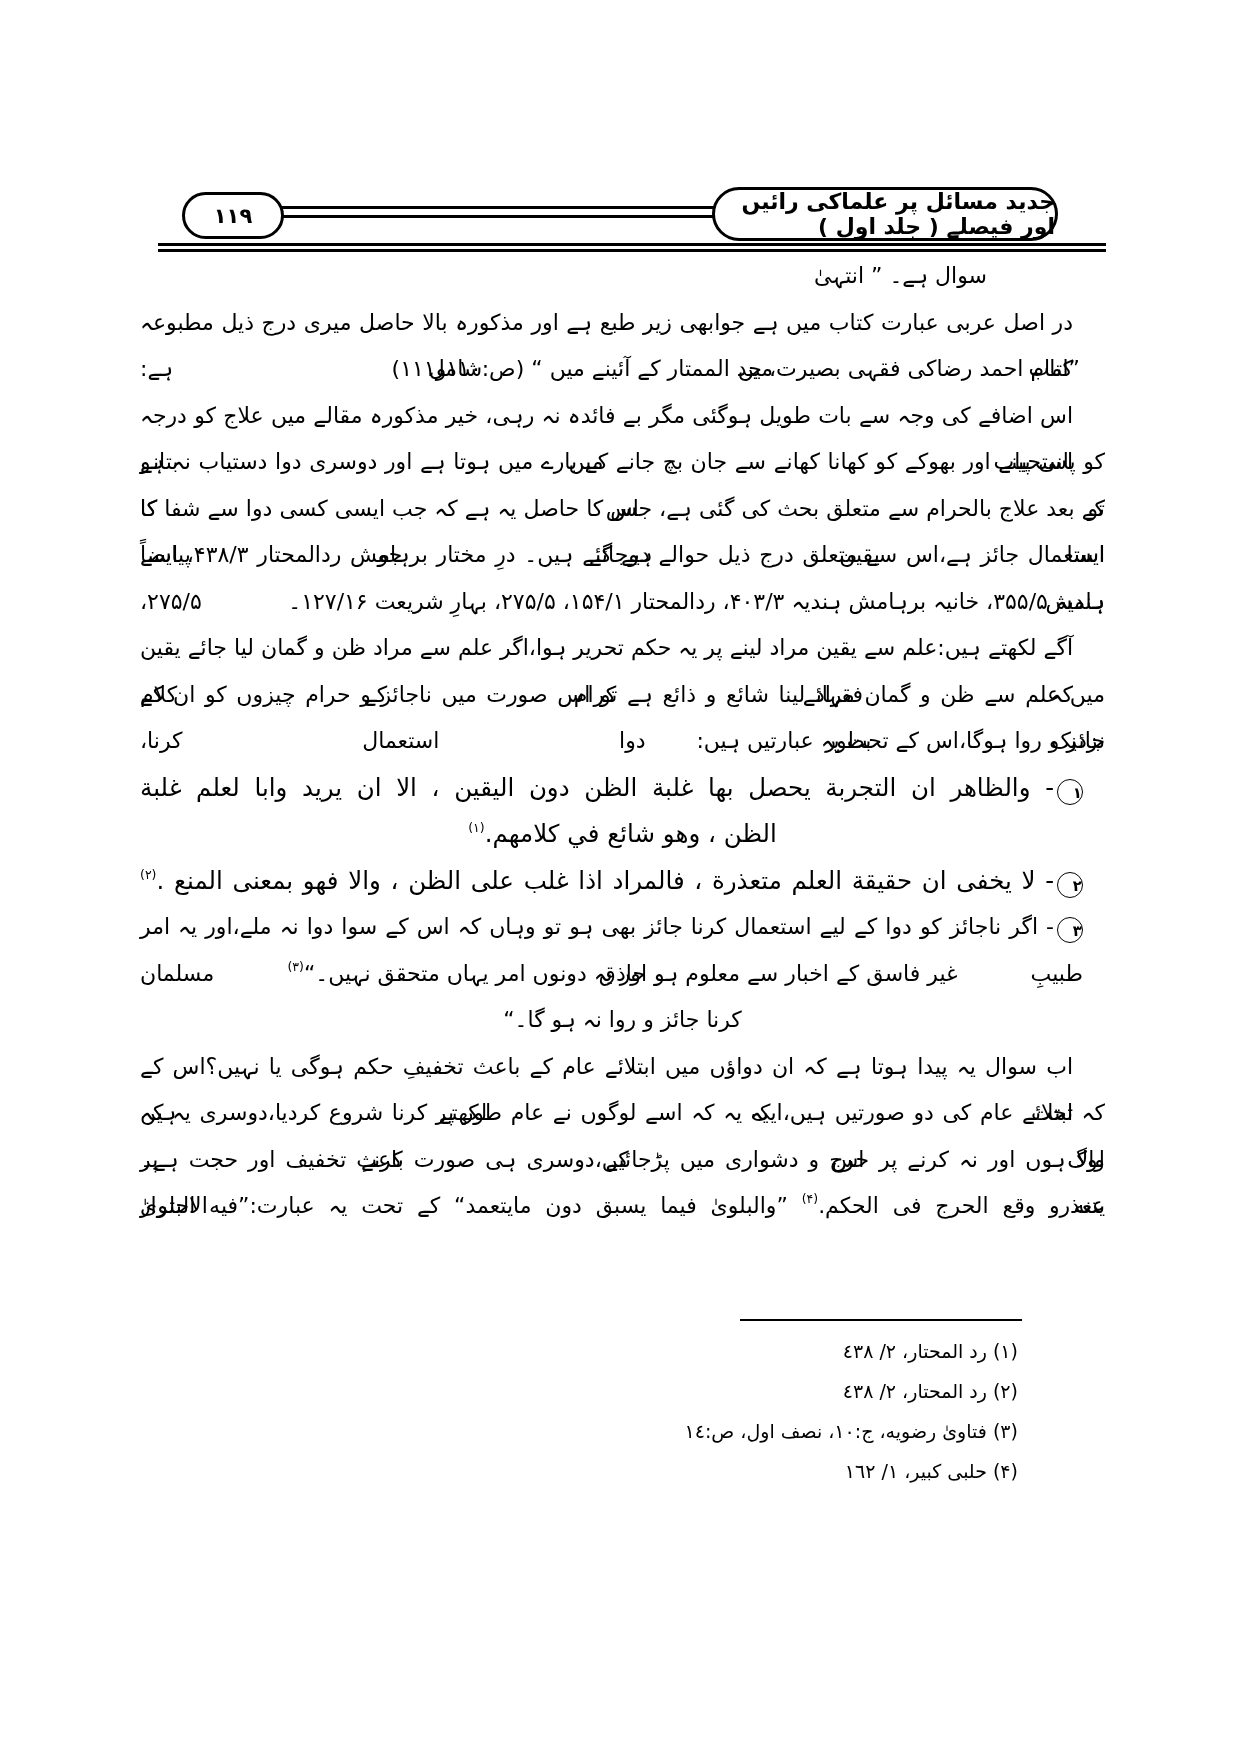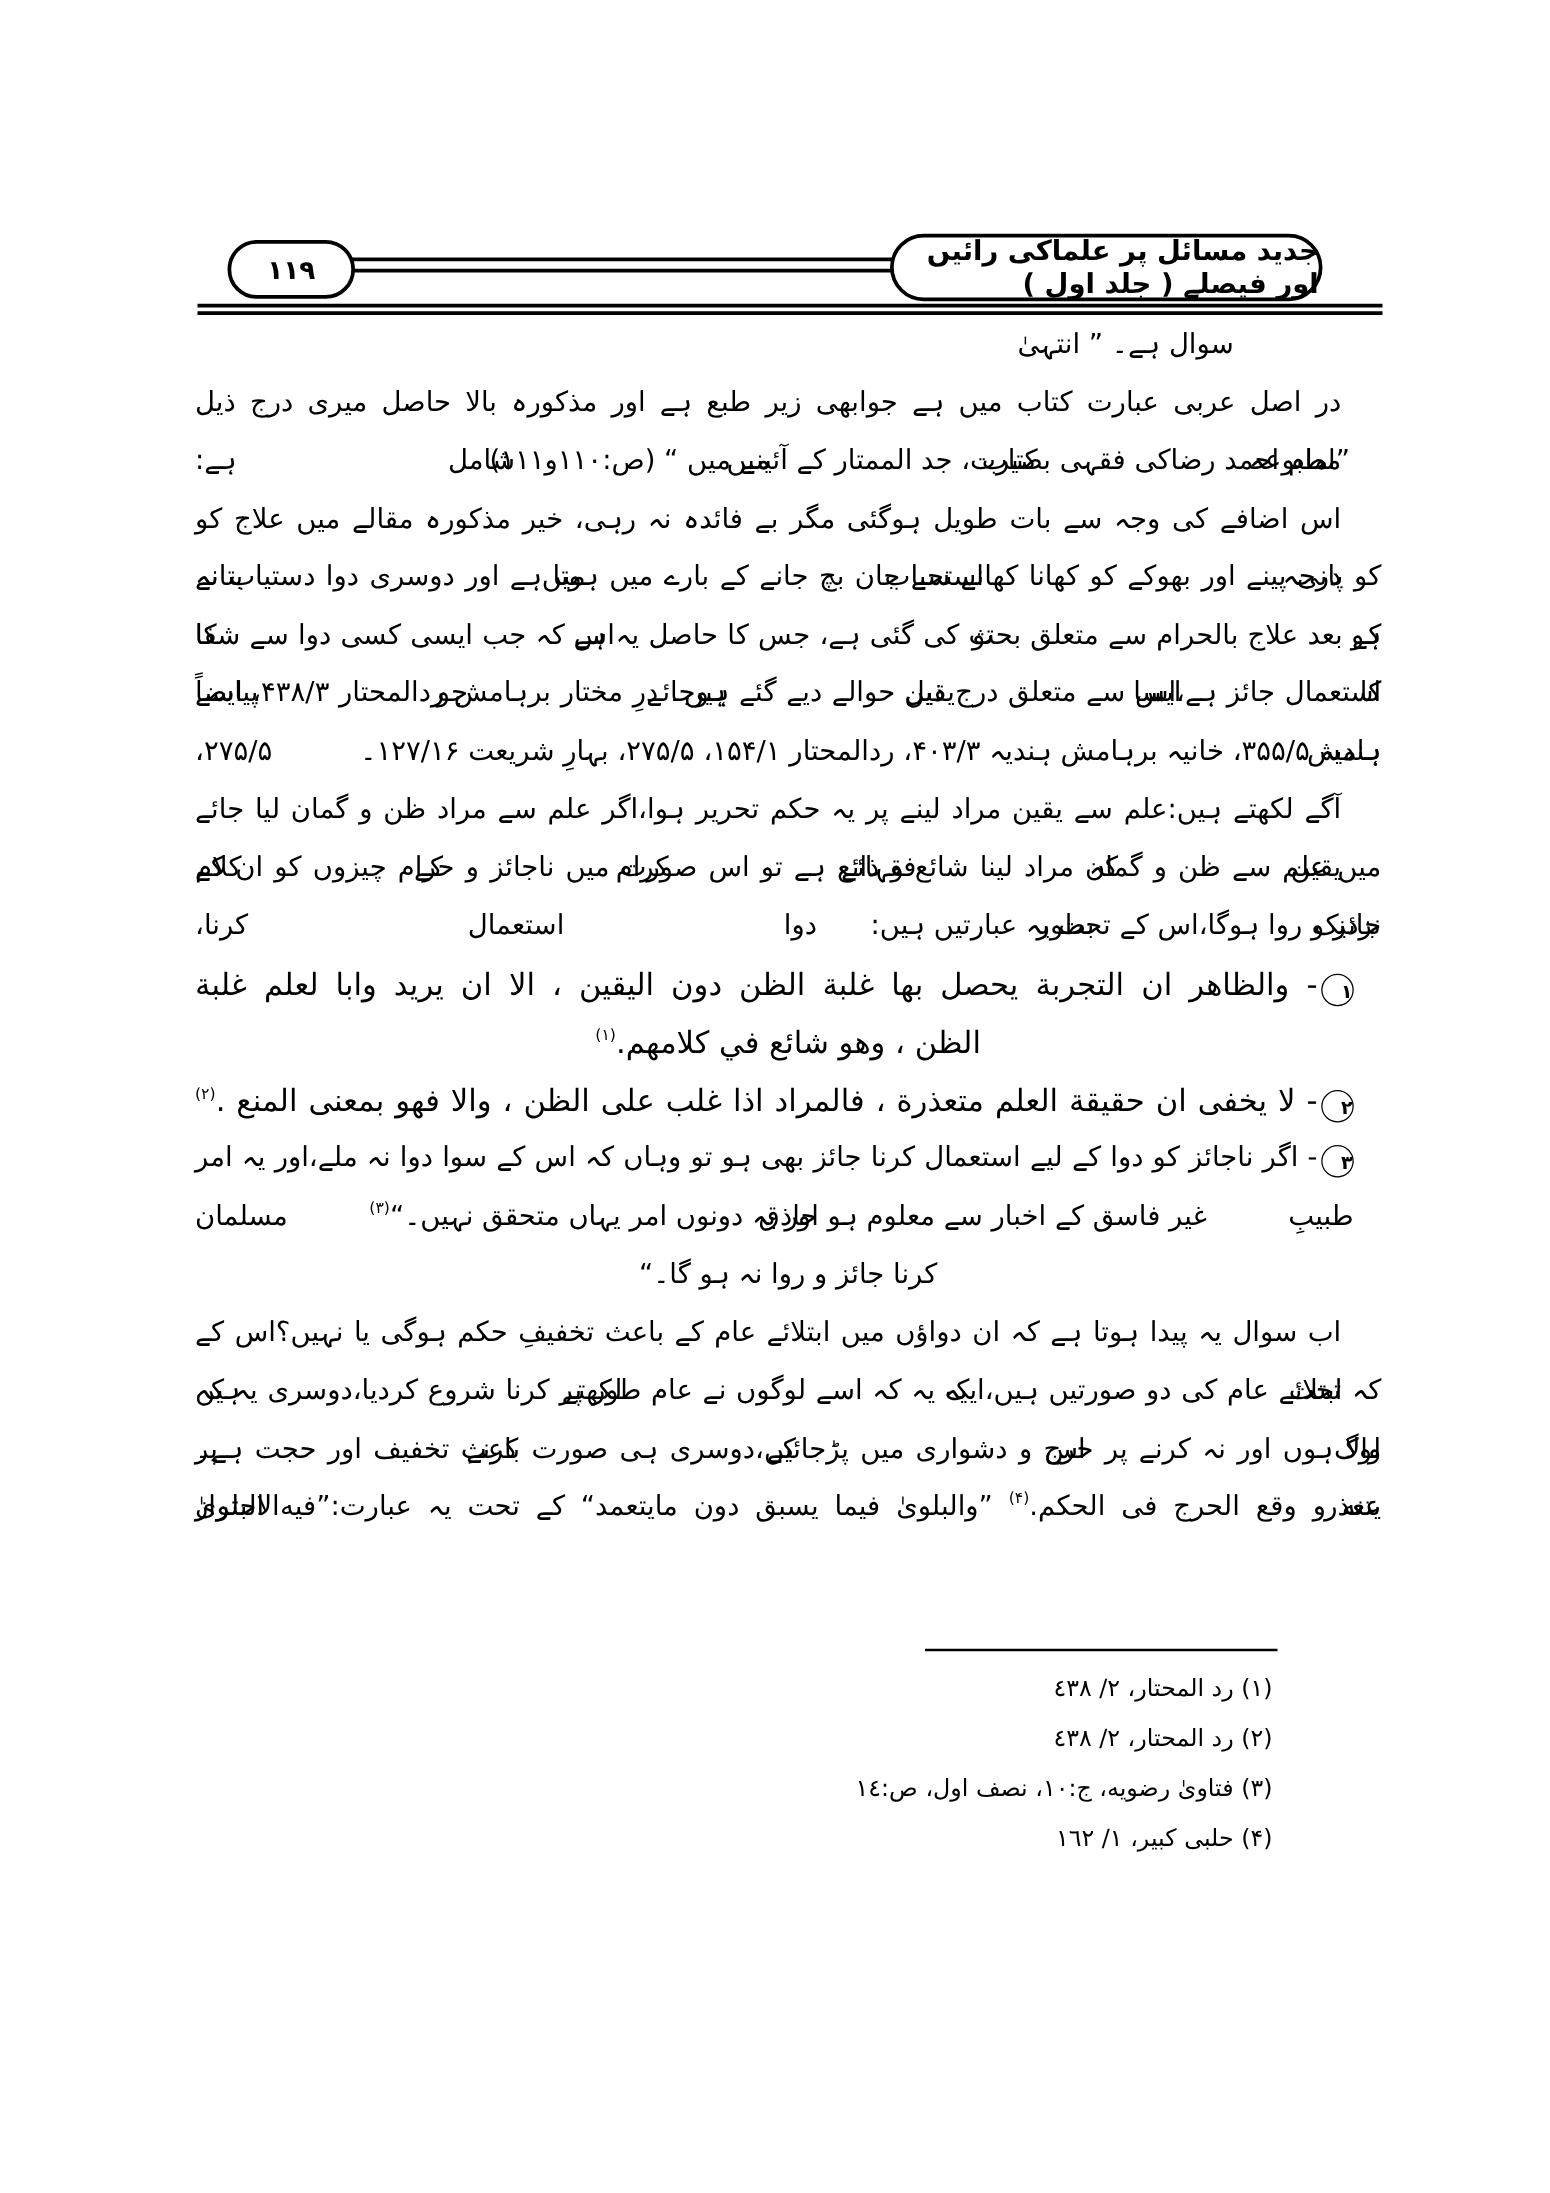--- a/index.html
+++ b/index.html
@@ -22,21 +22,21 @@
   .hdr-rule{
     position:absolute;left:158px;top:243px;width:948px;height:3px;
     border-top:3.5px solid #000;border-bottom:3.5px solid #000;box-sizing:content-box;
   }
   
   .textblock{
     position:absolute;left:140px;top:253px;width:965px;direction:rtl;
   }
   .ln{
     font-size:22px;line-height:46.5px;height:46.5px;white-space:normal;
-    text-align:right;overflow:visible;margin-left:16px;
+    text-align:right;overflow:visible;
   }
   .j{text-align:justify;text-align-last:justify;}
   .ctr{text-align:center;text-align-last:center;}
   .arb{font-size:24.5px;}
   .arsp{font-size:22px;}
   .ind-item{padding-right:22px;}
   .ind-para{padding-right:32px;}
   .pr120{padding-right:118px;}
   .pr25{padding-right:25px;}
   .cnum{

